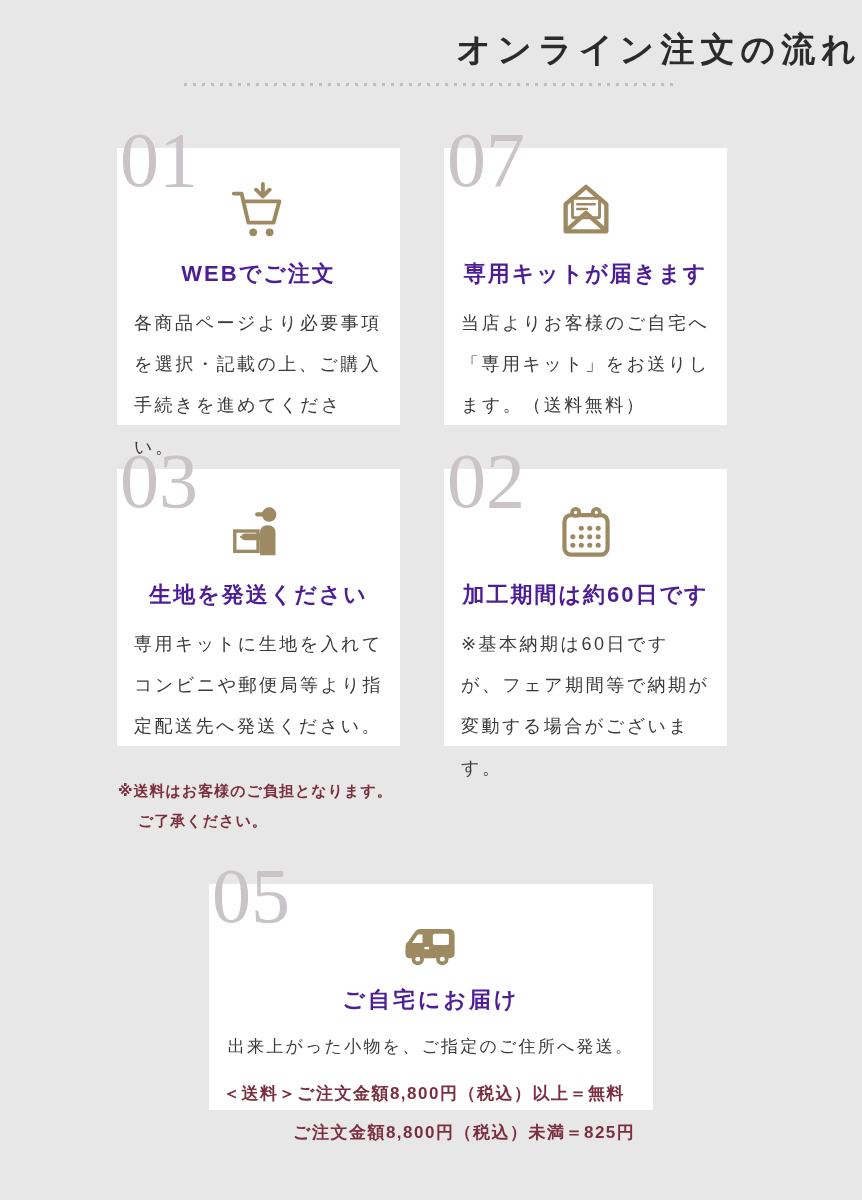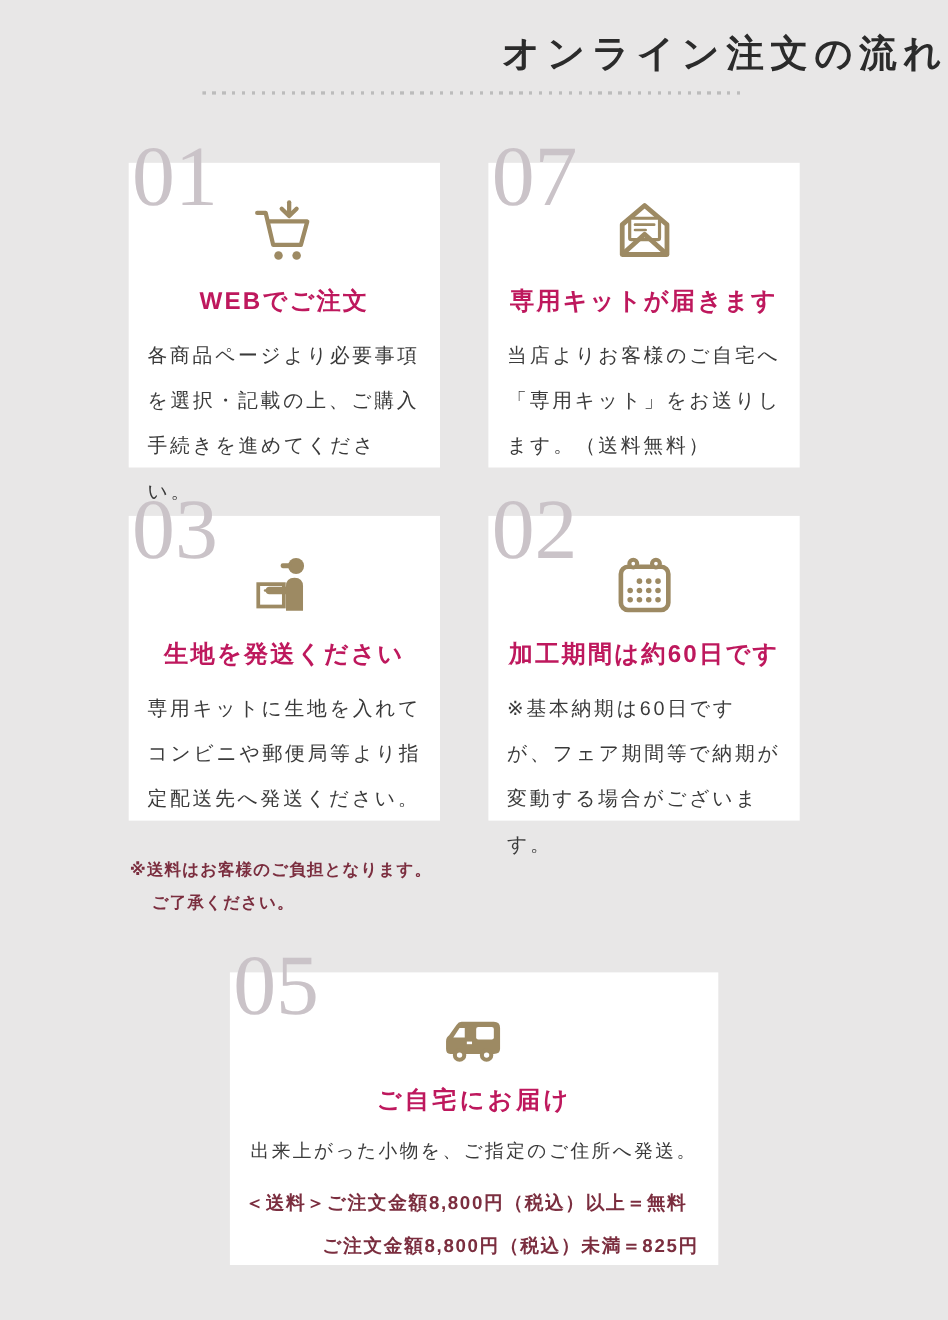--- a/index.html
+++ b/index.html
@@ -14,31 +14,31 @@
 
   
   .grid{position:absolute;left:117px;top:148px;width:628px;
     display:grid;grid-template-columns:283px 283px;column-gap:62px;row-gap:68px;gap:44px;}
   .card{position:relative;width:283px;height:277px;background:#ffffff;}
   .step-number{position:absolute;left:3px;top:-27px;z-index:2;
     font-family:"Liberation Serif","DejaVu Serif",serif;font-weight:400;
     font-size:78px;line-height:1;color:#cac3c8;}
   .icon-wrap{display:flex;justify-content:center;align-items:flex-end;height:94px;}
   .card-title{margin:18px 0 0;text-align:center;font-size:22px;font-weight:bold;
-    color:#be185d;letter-spacing:2px;line-height:1.3;}
+    color:#4c1d95;letter-spacing:2px;line-height:1.3;}
   .card-body{margin:14px auto 0;width:249px;font-size:18px;letter-spacing:2.5px;
     line-height:2.3;color:#3a3a3a;text-align:left;}
 
   
   .note{position:absolute;left:118px;top:776px;width:360px;margin:0;
     font-size:15px;font-weight:bold;color:#7b2e3f;letter-spacing:1px;line-height:2.0;}
   .note .indent{display:block;margin-left:20px;}
 
   
-  .card5{position:absolute;left:209px;top:884px;width:444px;height:266px;background:#ffffff;}
+  .card5{position:absolute;left:209px;top:884px;width:444px;height:226px;background:#ffffff;}
   .card5 .icon-wrap{height:88px;align-items:flex-end;}
   .card5 .card-title{margin-top:14px;letter-spacing:3px;}
   .card5 .card-body5{margin:20px auto 0;text-align:center;font-size:17px;
     letter-spacing:2.2px;color:#3a3a3a;line-height:1.4;}
   .ship{margin-top:16px;padding-left:14px;font-size:17px;font-weight:bold;
     color:#7b2e3f;letter-spacing:1.5px;line-height:2.3;}
   .ship-line2{margin-left:70px;}
 
   .gold-stroke{stroke:#9d8a63;fill:none;stroke-linecap:round;stroke-linejoin:round;}
   .gold-fill{fill:#9d8a63;}

